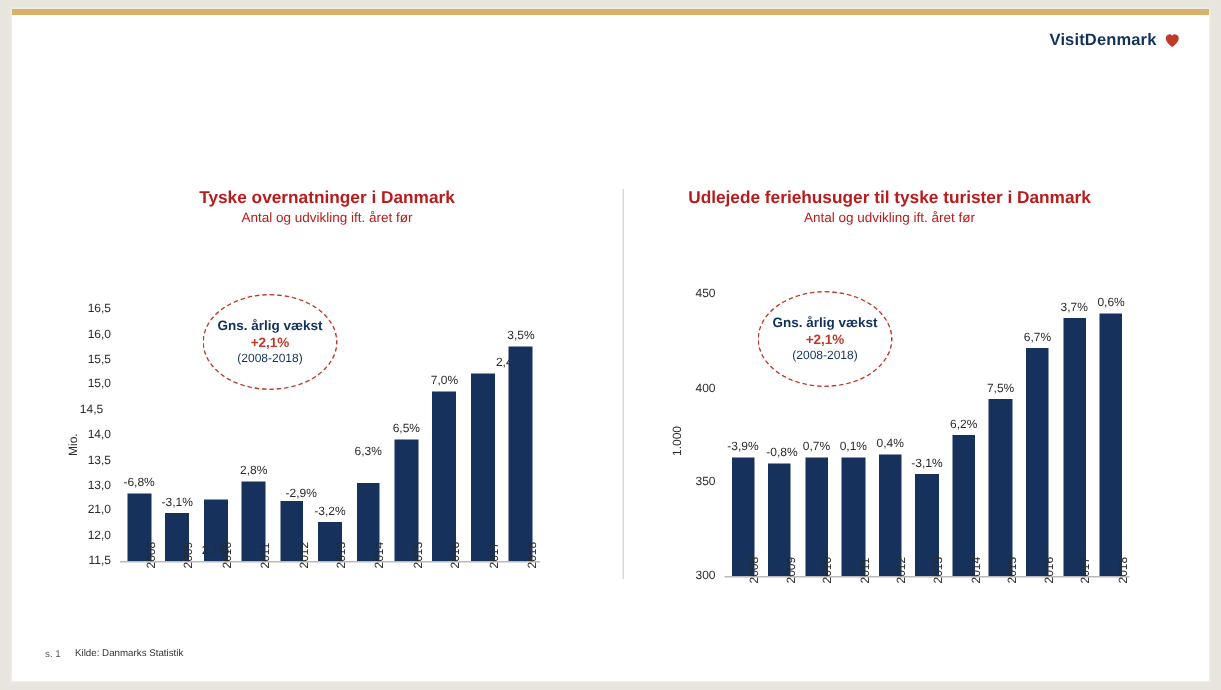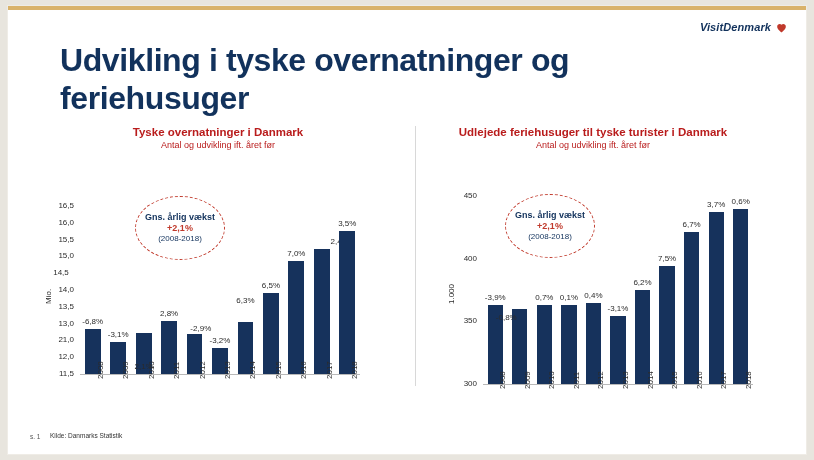--- a/index.html
+++ b/index.html
@@ -16,21 +16,21 @@
   }
   .topbar{
     position:absolute;left:0;top:0;width:100%;height:4px;
     background:#d9b26a;
   }
   .logo{
     position:absolute;right:18px;top:14px;
     display:flex;align-items:center;gap:4px;
   }
   .logo-text{
-    font-size:11px;font-weight:bold;color:#12325c;letter-spacing:0.1px;font-style:italic;
+    font-size:11px;font-weight:bold;color:#12325c;letter-spacing:0.1px;
   }
   .logo-heart{
     width:13px;height:13px;position:relative;display:inline-block;
   }
   .title{
     position:absolute;left:52px;top:36px;
     font-size:32px;line-height:1.18;font-weight:bold;color:#12325c;
     letter-spacing:-0.4px;
     width:620px;
   }
@@ -88,21 +88,20 @@
 
   <div class="logo">
     <span class="logo-text">VisitDenmark</span>
     <span class="logo-heart">
       <svg width="13" height="13" viewBox="0 0 24 24">
           <path d="M12 21s-8-5.2-8-10.4A4.6 4.6 0 0 1 12 7a4.6 4.6 0 0 1 8 3.6C20 15.8 12 21 12 21z" fill="#c0392b"></path>
         </svg>
     </span>
   </div>
 
-  <div class="title">Udvikling i tyske overnatninger og feriehusuger</div>
 
   <div class="divider"></div>
 
   <div class="chart-title" style="left:100px;top:120px;width:220px;">
     <div class="t1">Tyske overnatninger i Danmark</div>
     <div class="t2">Antal og udvikling ift. året før</div>
   </div>
 
   <div class="panel" id="left-panel" style="left: 0px; top: 0px; width: 814px; height: 460px;">
       <div class="axis-label" style="left: 36px; top: 298px;">Mio.</div>
@@ -167,21 +166,21 @@
       <div class="axis-label" style="left: 439px; top: 298px;">1.000</div>
       <div class="ytick" style="left: 443px; top: 373px;">300</div>
       <div class="ytick" style="left: 443px; top: 310.333px;">350</div>
       <div class="ytick" style="left: 443px; top: 247.667px;">400</div>
       <div class="ytick" style="left: 443px; top: 185px;">450</div>
       <div class="baseline" style="left: 475px; top: 378px; width: 270px;"></div>
       <div class="bar" style="left: 479.664px; top: 299.04px; width: 15.2182px; height: 78.96px;"></div>
       <div class="dlab" style="left: 471px; width: 32.5455px; top: 287.04px;">-3,9%</div>
       <div class="xlab" style="left: 490.273px; top: 383px;">2008</div>
       <div class="bar" style="left: 504.209px; top: 302.8px; width: 15.2182px; height: 75.2px;"></div>
-      <div class="dlab" style="left: 482px; width: 32.5455px; top: 290.8px; margin-top: 16px;">-0,8%</div>
+      <div class="dlab" style="left: 497px; width: 32.5455px; top: 290.8px;">-0,8%</div>
       <div class="xlab" style="left: 514.818px; top: 383px;">2009</div>
       <div class="bar" style="left: 528.755px; top: 299.04px; width: 15.2182px; height: 78.96px;"></div>
       <div class="dlab" style="left: 520.091px; width: 32.5455px; top: 287.04px;">0,7%</div>
       <div class="xlab" style="left: 539.364px; top: 383px;">2010</div>
       <div class="bar" style="left: 553.3px; top: 299.04px; width: 15.2182px; height: 78.96px;"></div>
       <div class="dlab" style="left: 544.636px; width: 32.5455px; top: 287.04px;">0,1%</div>
       <div class="xlab" style="left: 563.909px; top: 383px;">2011</div>
       <div class="bar" style="left: 577.845px; top: 296.533px; width: 15.2182px; height: 81.4667px;"></div>
       <div class="dlab" style="left: 569.182px; width: 32.5455px; top: 284.533px;">0,4%</div>
       <div class="xlab" style="left: 588.455px; top: 383px;">2012</div>

